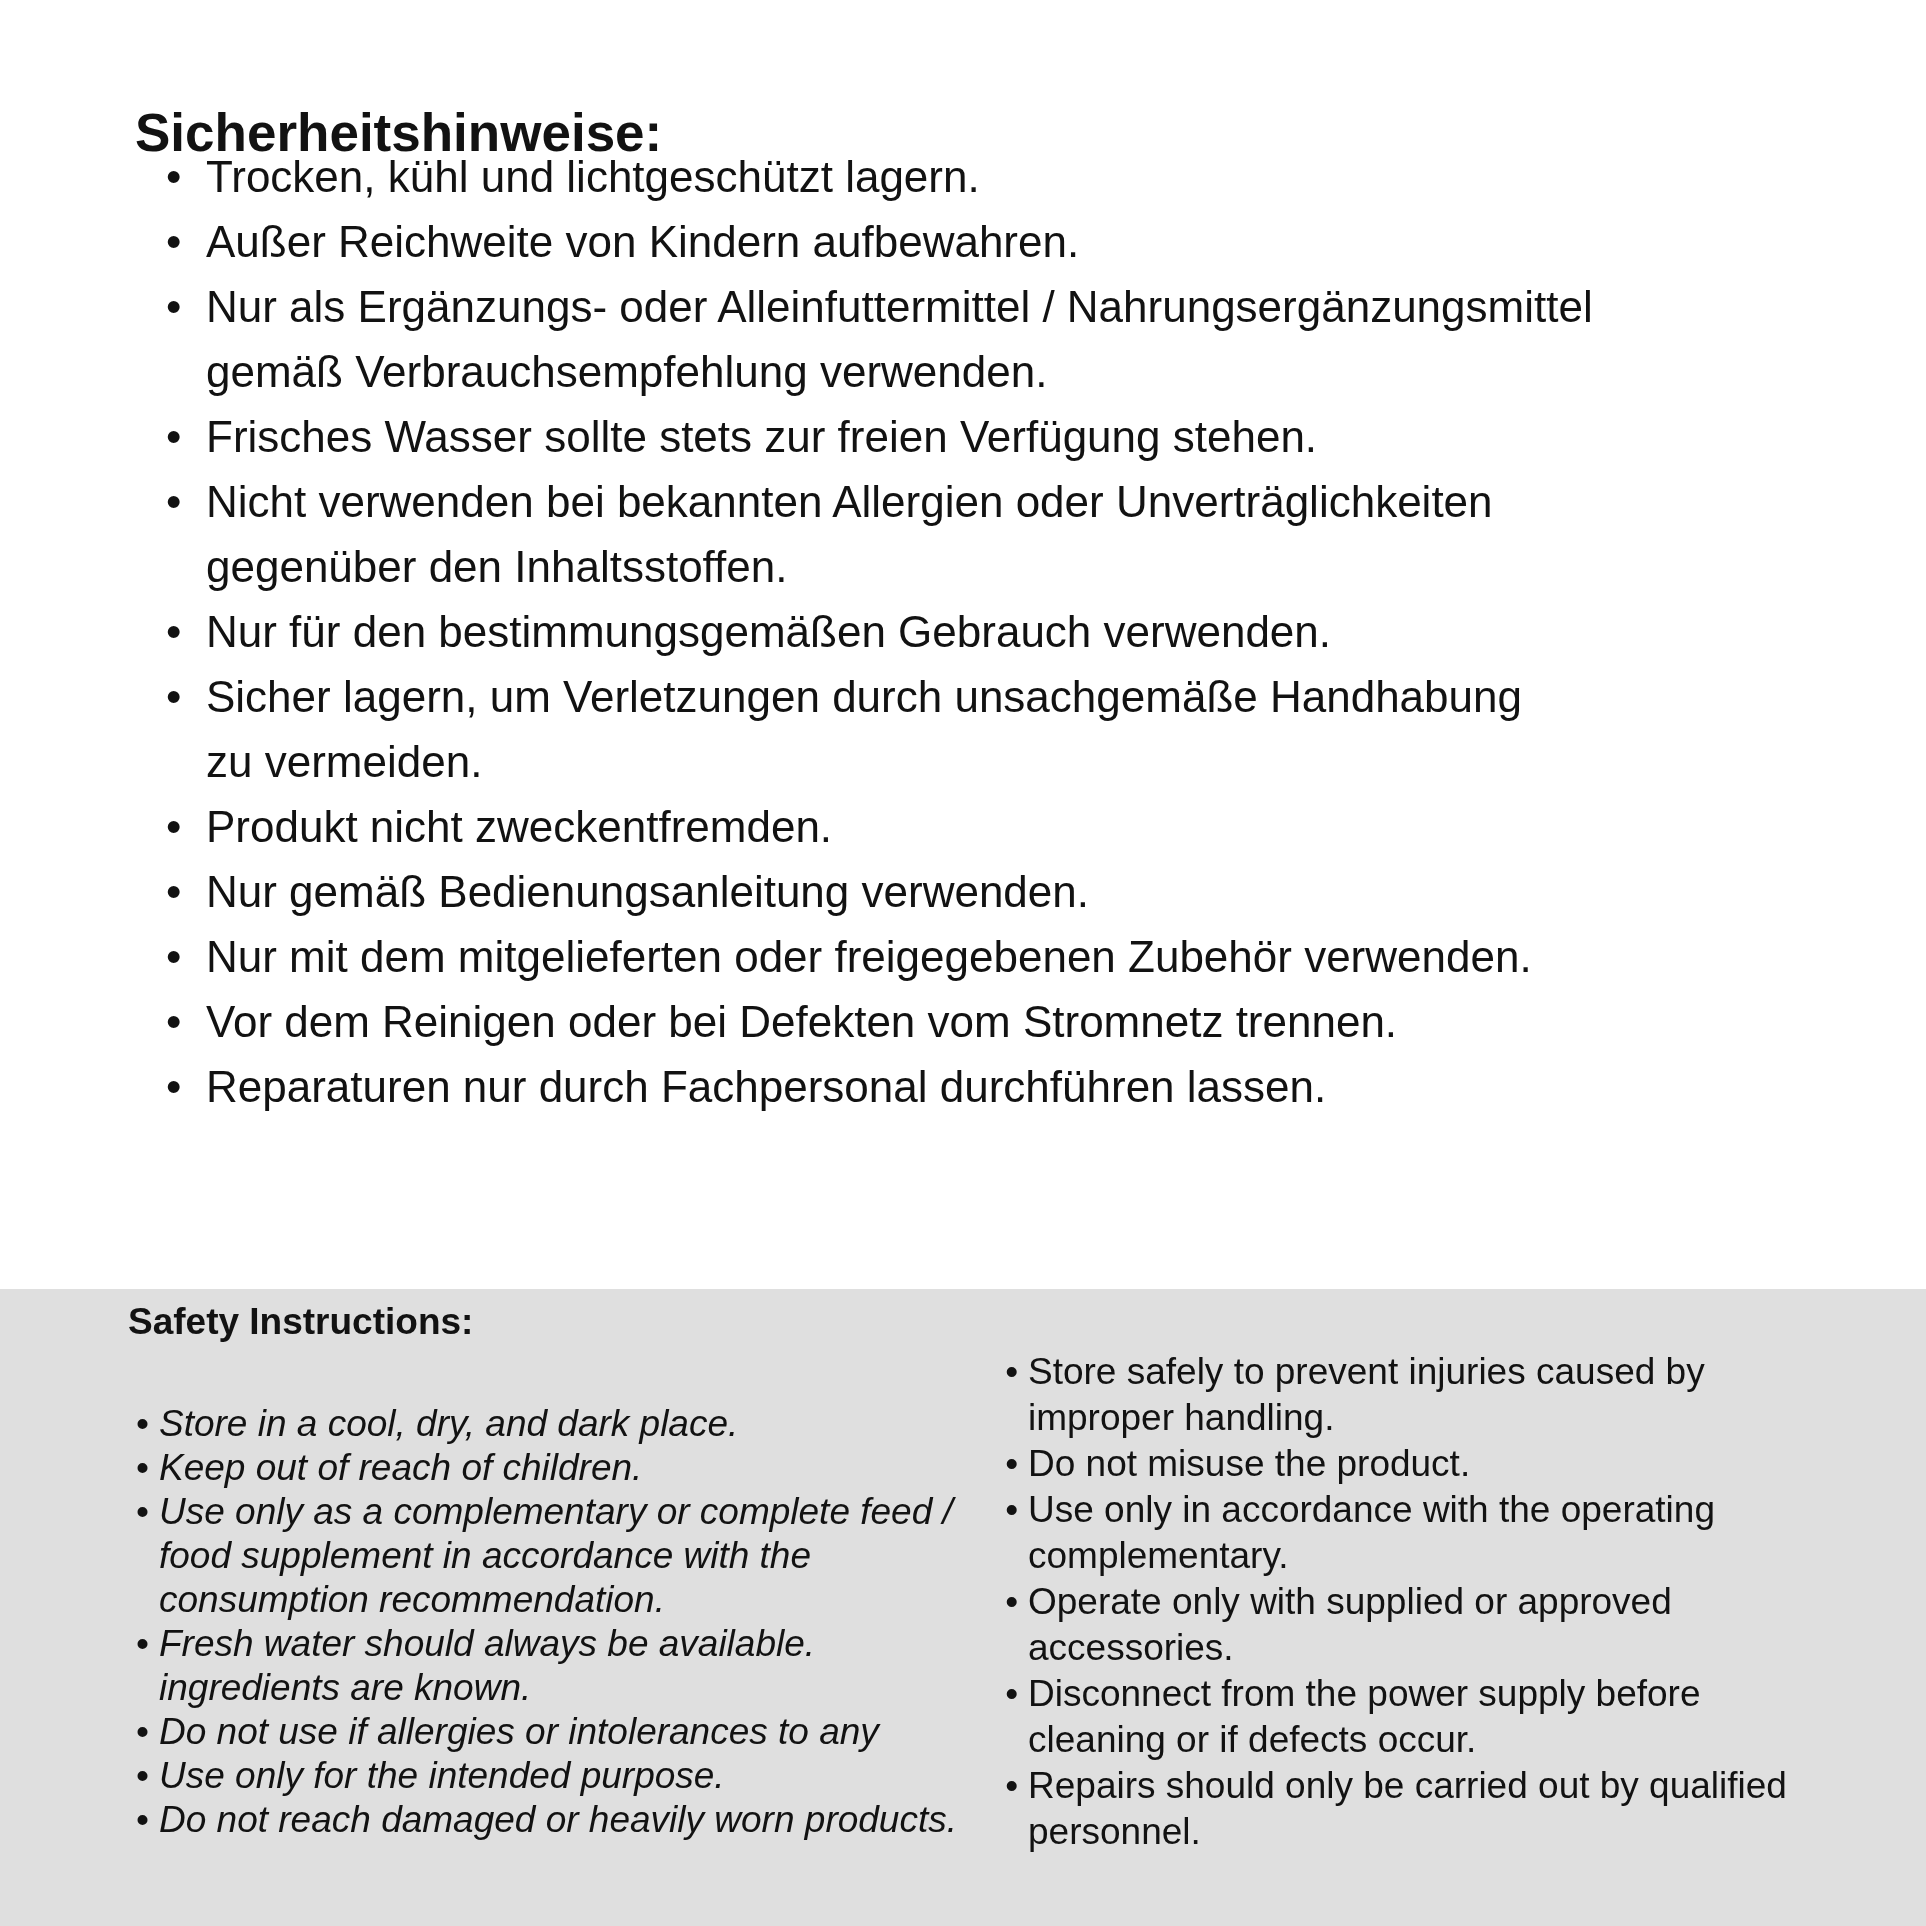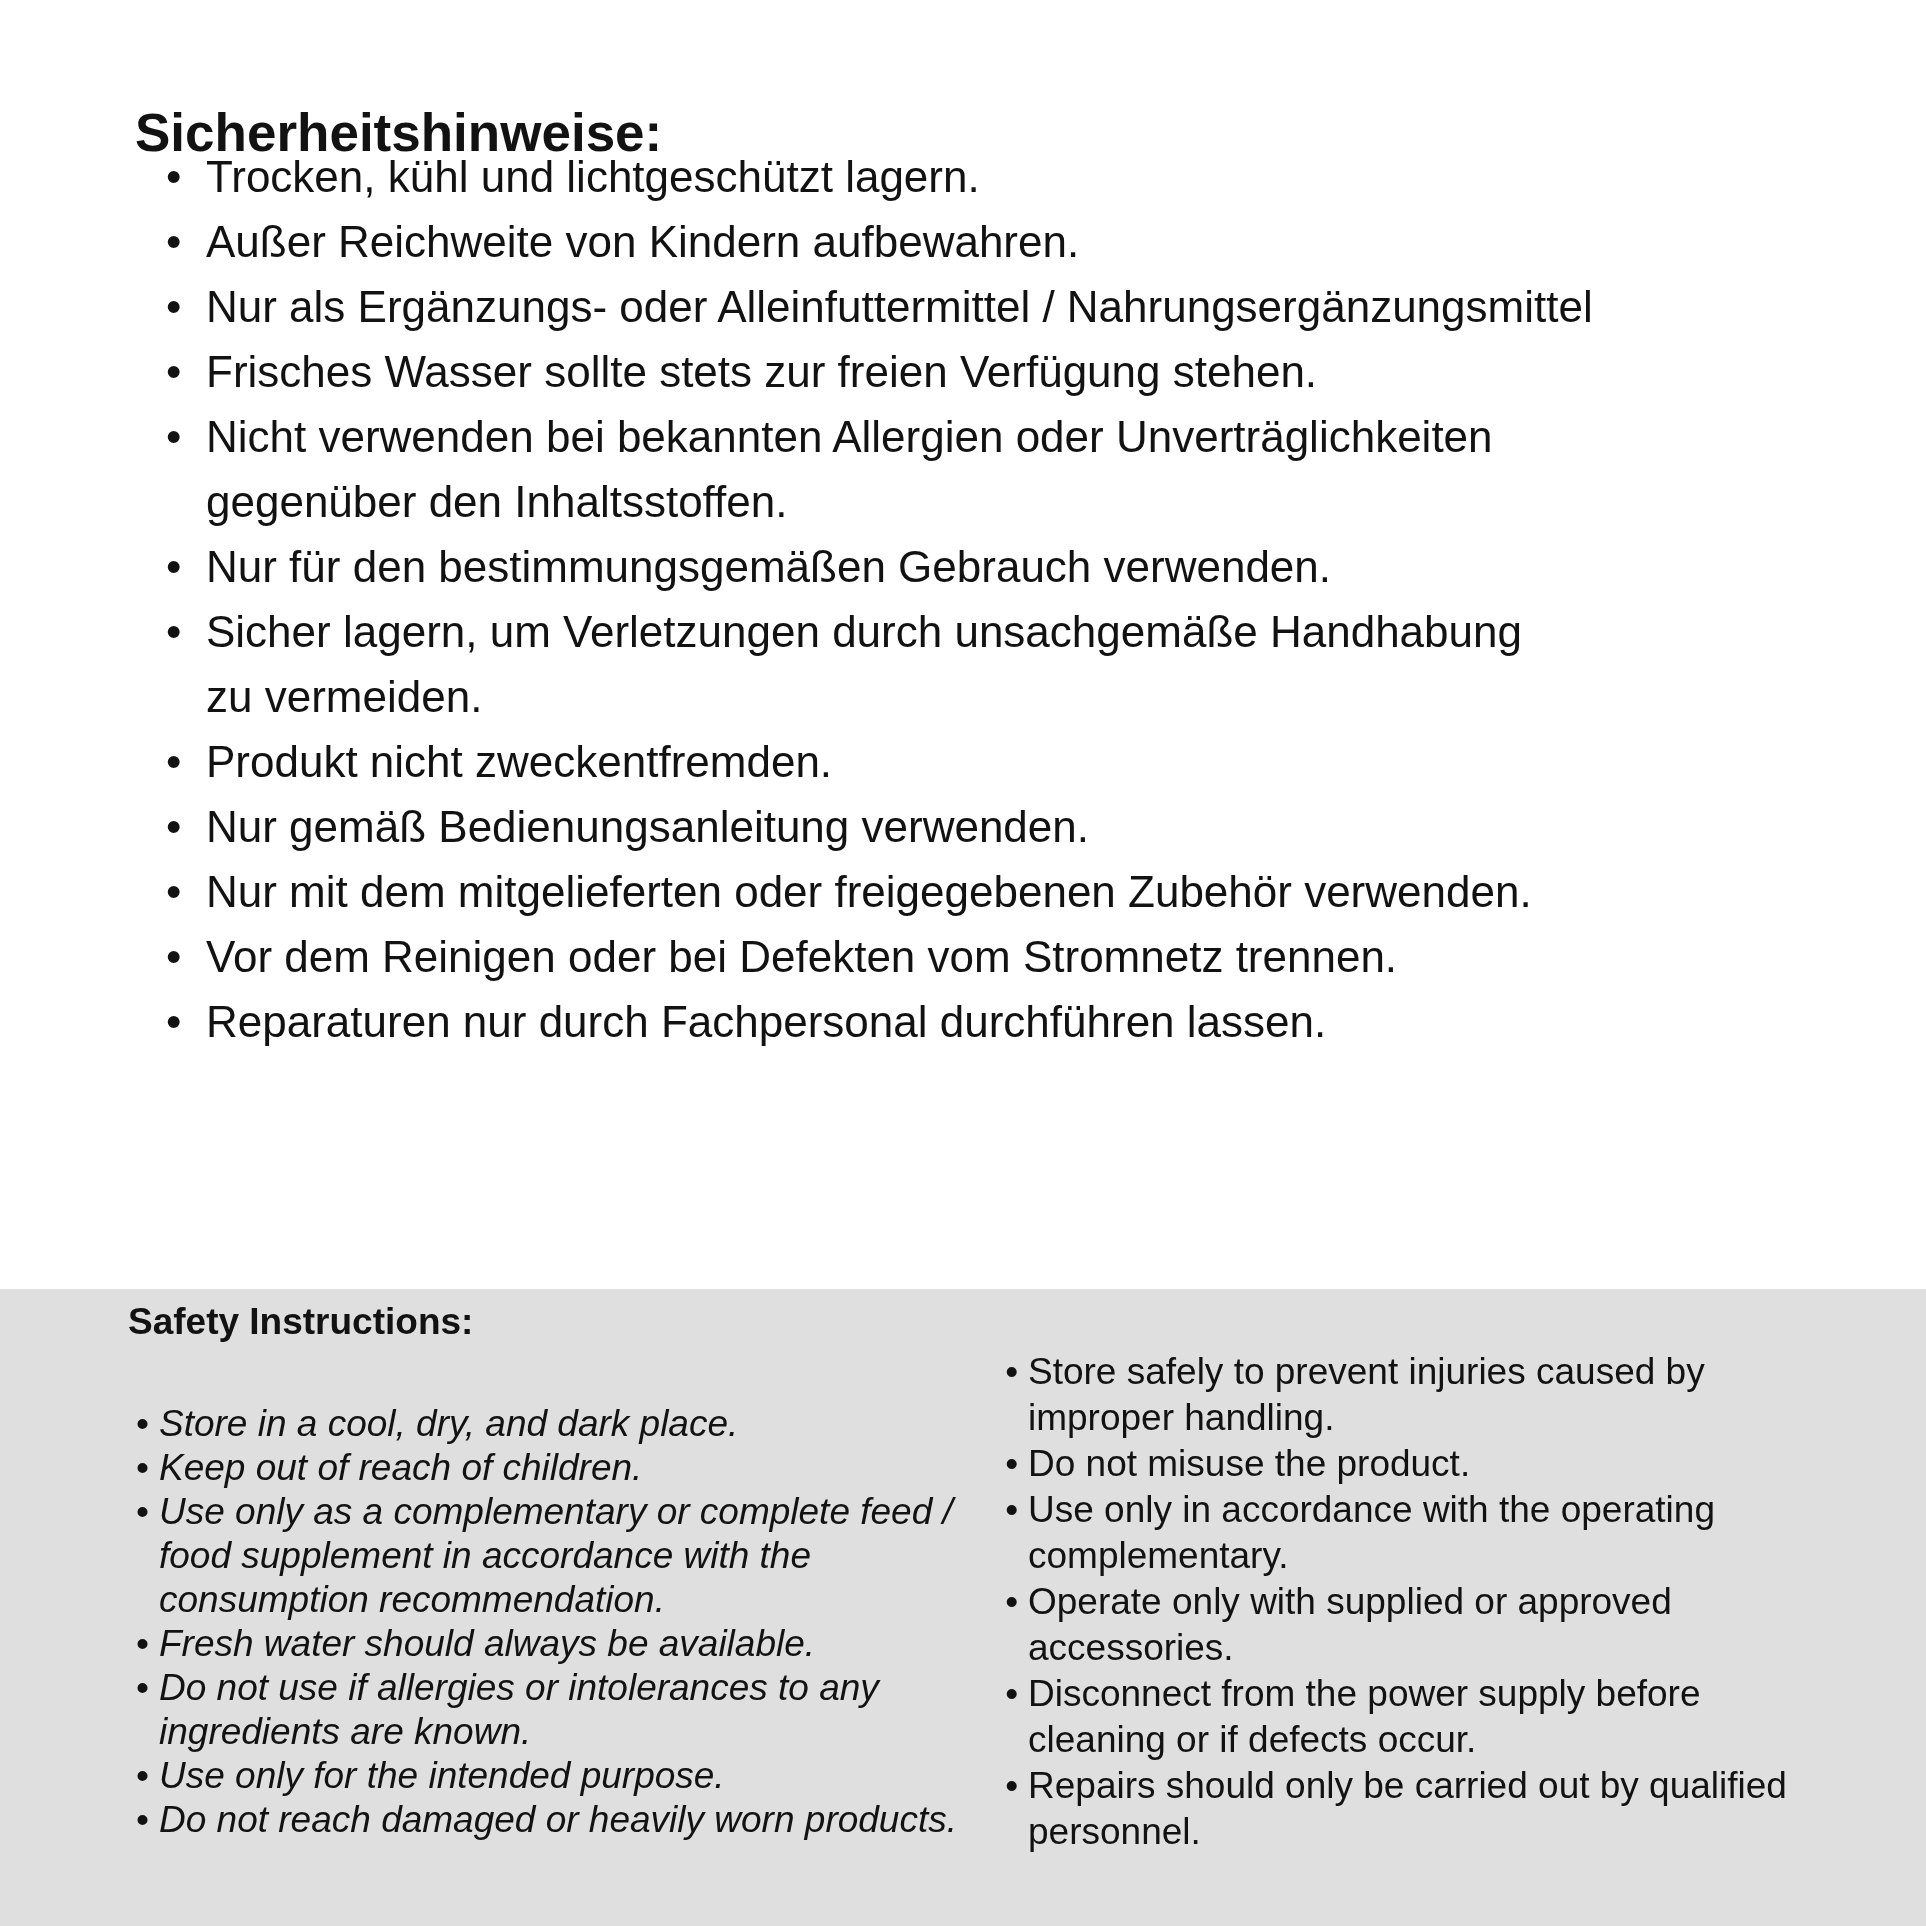--- a/index.html
+++ b/index.html
@@ -83,20 +83,23 @@
   <div class="line">
         <span class="dot">•</span><span>Trocken, kühl und lichtgeschützt lagern.</span>
       </div>
       <div class="line">
         <span class="dot">•</span><span>Außer Reichweite von Kindern aufbewahren.</span>
       </div>
       <div class="line">
         <span class="dot">•</span><span>Nur als Ergänzungs- oder Alleinfuttermittel / Nahrungsergänzungsmittel</span>
       </div>
       <div class="line">
+        <span class="dot" style="visibility: hidden;">•</span><span>gemäß Verbrauchsempfehlung verwenden.</span>
+      </div>
+      <div class="line">
         <span class="dot">•</span><span>Frisches Wasser sollte stets zur freien Verfügung stehen.</span>
       </div>
       <div class="line">
         <span class="dot">•</span><span>Nicht verwenden bei bekannten Allergien oder Unverträglichkeiten</span>
       </div>
       <div class="line">
         <span class="dot" style="visibility: hidden;">•</span><span>gegenüber den Inhaltsstoffen.</span>
       </div>
       <div class="line">
         <span class="dot">•</span><span>Nur für den bestimmungsgemäßen Gebrauch verwenden.</span>
@@ -142,24 +145,24 @@
       <div class="line">
         <span class="dot" style="visibility: hidden;">•</span><span>food supplement in accordance with the</span>
       </div>
       <div class="line">
         <span class="dot" style="visibility: hidden;">•</span><span>consumption recommendation.</span>
       </div>
       <div class="line">
         <span class="dot">•</span><span>Fresh water should always be available.</span>
       </div>
       <div class="line">
+        <span class="dot" style="visibility: hidden;">•</span><span>ingredients are known.</span>
+      </div>
+      <div class="line">
         <span class="dot">•</span><span>Do not use if allergies or intolerances to any</span>
-      </div>
-      <div class="line">
-        <span class="dot" style="visibility: hidden;">•</span><span>ingredients are known.</span>
       </div>
       <div class="line">
         <span class="dot">•</span><span>Use only for the intended purpose.</span>
       </div>
       <div class="line">
         <span class="dot">•</span><span>Do not reach damaged or heavily worn products.</span>
       </div>
     </div>
 
   <div class="en-list en-right">

